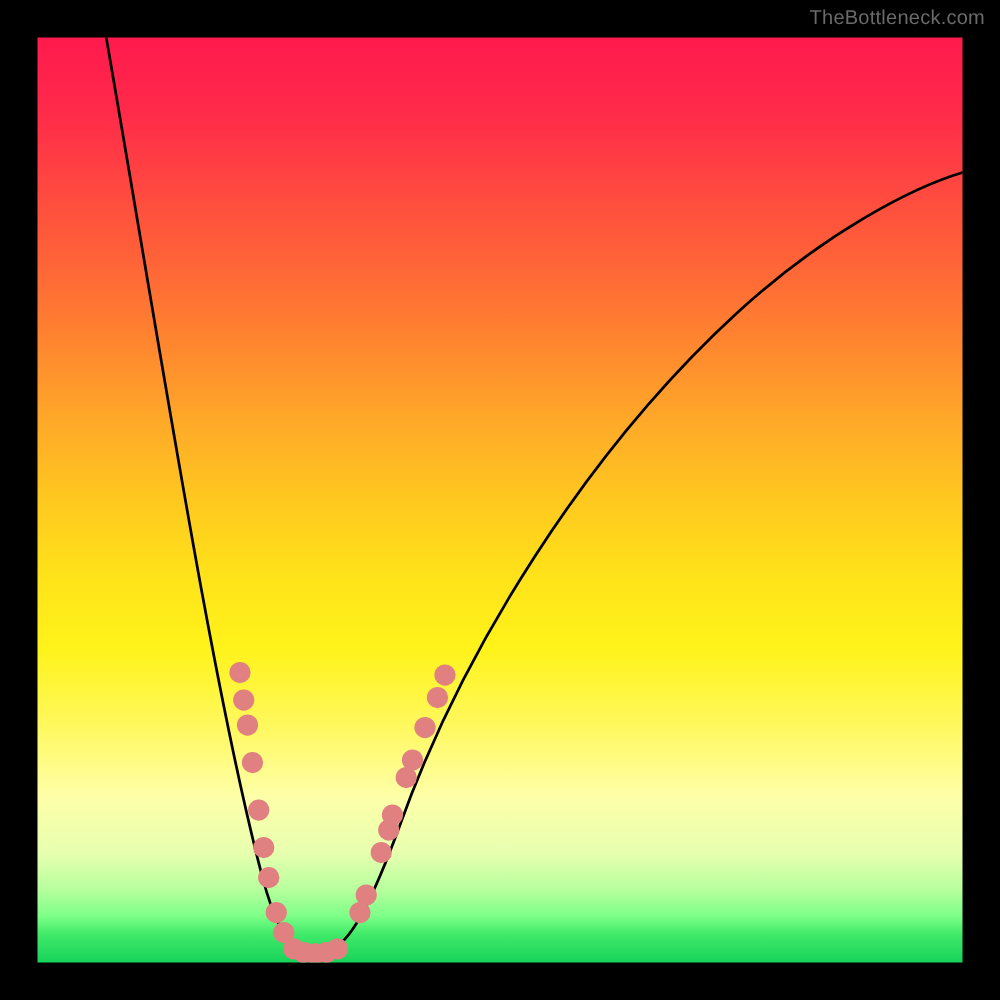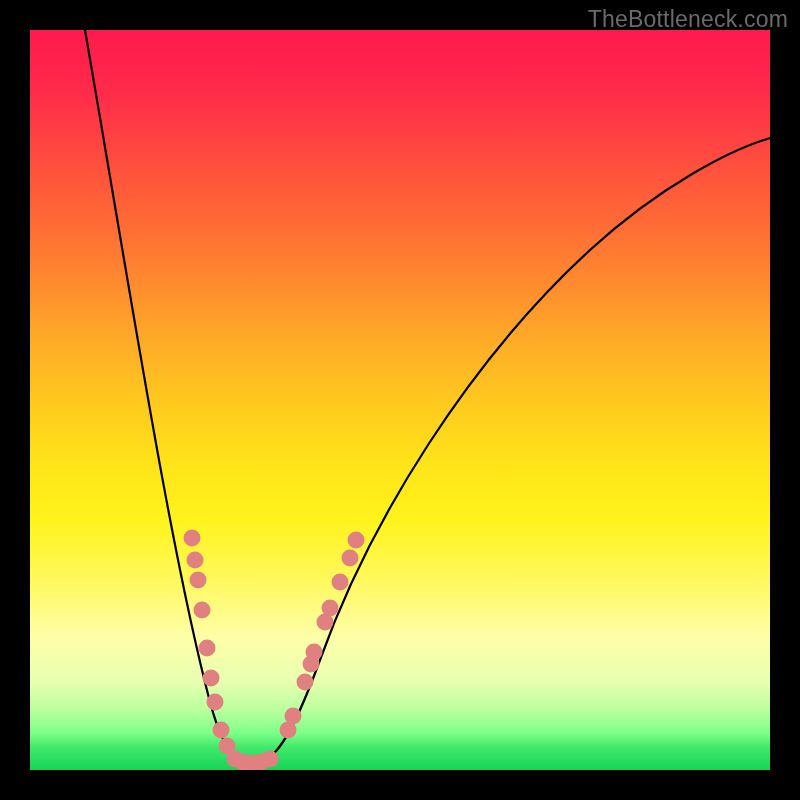--- a/index.html
+++ b/index.html
@@ -41,21 +41,21 @@
       #b9ff9e 92%,
       #7dff88 95%,
       #3fe969 97%,
       #17d35a 100%);
   }
   .watermark {
     position: absolute;
     top: 6px;
     right: 12px;
     color: #6a6a6a;
-    font-size: 23px;
+    font-size: 16px;
     font-weight: 500;
     letter-spacing: 0.2px;
   }
   svg.curve {
     position: absolute;
     left: 0;
     top: 0;
     width: 740px;
     height: 740px;
   }

